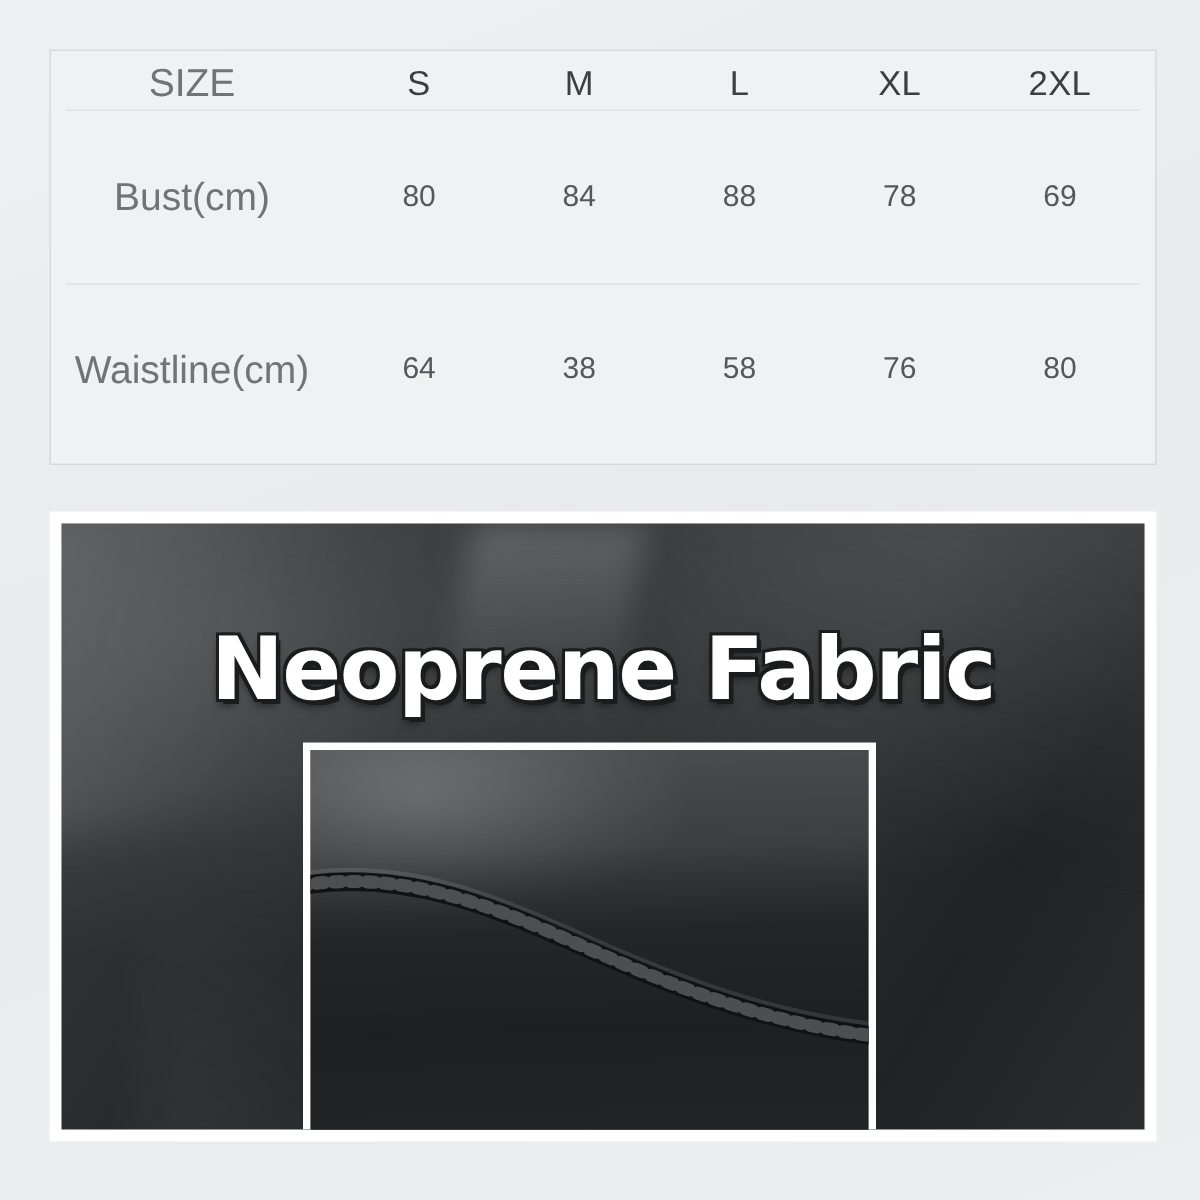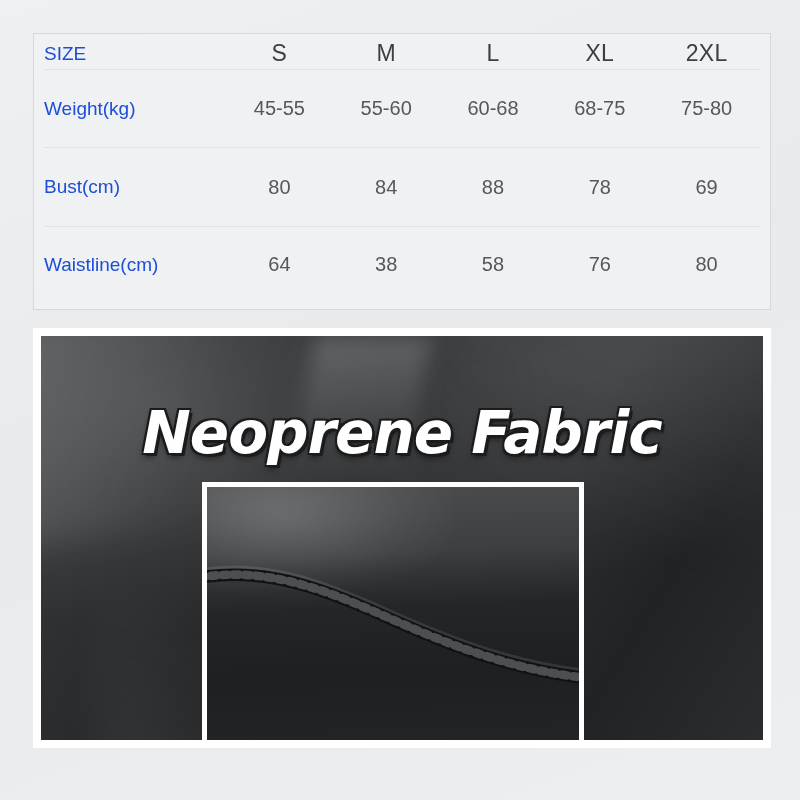--- a/index.html
+++ b/index.html
@@ -42,23 +42,23 @@
   table.size-table th,
   table.size-table td {
     text-align: center;
     vertical-align: middle;
     color: #4d5054;
     font-weight: normal;
     padding: 0;
   }
   table.size-table th.row-head,
   table.size-table td.row-head {
-    font-size: 19px;
-    color: #1d4ed8;
-    text-align: left;
+    font-size: 26px;
+    color: #737373;
+    text-align: center;
     padding-right: 14px;
     width: 168px;
   }
   table.size-table th.col-head {
     font-size: 23px;
     color: #3b3e42;
     letter-spacing: 0.3px;
   }
   table.size-table td.cell {
     font-size: 20px;
@@ -68,27 +68,26 @@
     border-top: 1px solid #dfe2e4;
   }
   table.size-table tr.head-row th {
     padding-bottom: 2px;
   }
 
   
   .fabric-panel {
     position: absolute;
     left: 33px;
-    top: 328px;
+    top: 341px;
     width: 738px;
     height: 420px;
     background: #ffffff;
     box-sizing: border-box;
     padding: 8px;
-    font-style: italic;
   }
   .fabric-photo {
     position: relative;
     width: 100%;
     height: 100%;
     overflow: hidden;
     background:
       radial-gradient(ellipse at 18% 18%, rgba(255,255,255,0.13) 0%, rgba(255,255,255,0) 48%),
       radial-gradient(ellipse at 72% 8%, rgba(255,255,255,0.10) 0%, rgba(255,255,255,0) 40%),
       linear-gradient(122deg, #3a3c3e 0%, #2c2e30 22%, #222426 42%, #2b2d2f 62%, #202224 80%, #2a2c2e 100%);
@@ -213,28 +212,20 @@
         <tr class="head-row">
           <th class="row-head">SIZE</th>
           <th class="col-head">S</th>
           <th class="col-head">M</th>
           <th class="col-head">L</th>
           <th class="col-head">XL</th>
           <th class="col-head">2XL</th>
         </tr>
       </thead>
       <tbody>
-        <tr class="data-row">
-          <td class="row-head">Weight(kg)</td>
-          <td class="cell">45-55</td>
-          <td class="cell">55-60</td>
-          <td class="cell">60-68</td>
-          <td class="cell">68-75</td>
-          <td class="cell">75-80</td>
-        </tr>
         <tr class="data-row">
           <td class="row-head">Bust(cm)</td>
           <td class="cell">80</td>
           <td class="cell">84</td>
           <td class="cell">88</td>
           <td class="cell">78</td>
           <td class="cell">69</td>
         </tr>
         <tr class="data-row">
           <td class="row-head">Waistline(cm)</td>

